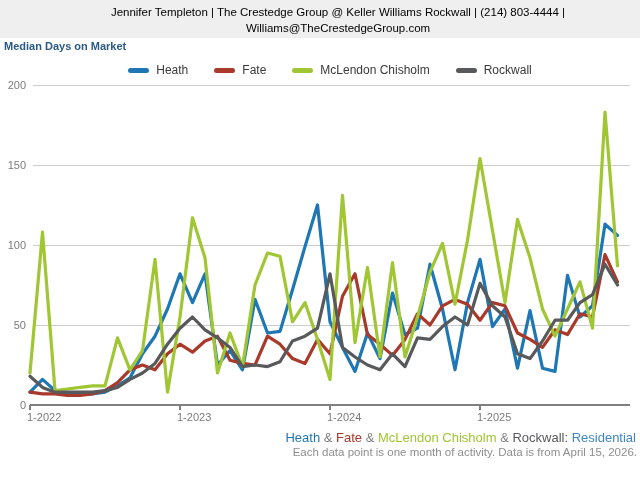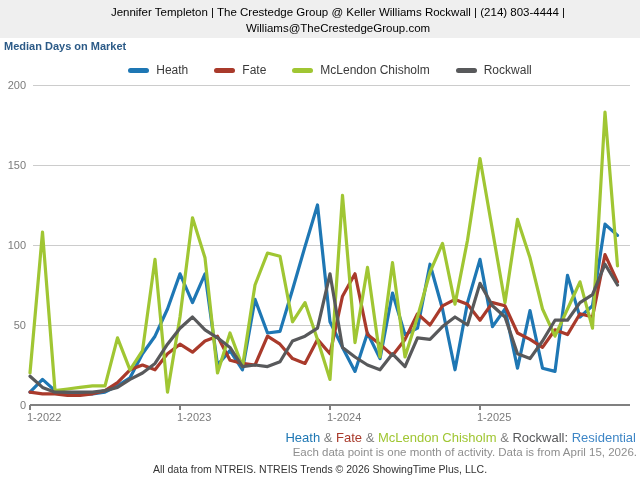--- a/index.html
+++ b/index.html
@@ -83,15 +83,14 @@
     <g>
         <polyline points="30,392.2 42.5,379.4 55,390.6 67.5,393.8 80,393.8 92.5,393.8 105,392.2 117.5,385.8 130,377.8 142.5,353.8 155,336.2 167.5,309 180,273.79999999999995 192.5,302.6 205,273.79999999999995 217.5,365 230,350.6 242.5,369.8 255,299.4 267.5,333 280,331.4 292.5,289.8 305,246.6 317.5,205 330,321.8 342.5,347.4 355,371.4 367.5,333 380,358.6 392.5,293 405,334.6 417.5,328.2 430,264.2 442.5,309 455,369.8 467.5,302.6 480,259.4 492.5,326.6 505,309 517.5,368.2 530,310.6 542.5,368.2 555,371.4 567.5,275.4 580,317 592.5,305.8 605,224.2 617.5,235.39999999999998" class="series" stroke="#1E77B4"></polyline>
         <polyline points="30,392.2 42.5,393.8 55,393.8 67.5,395.4 80,395.4 92.5,393.8 105,390.6 117.5,382.6 130,369.8 142.5,365 155,369.8 167.5,353.8 180,344.2 192.5,352.2 205,341 217.5,336.2 230,360.2 242.5,363.4 255,365 267.5,336.2 280,344.2 292.5,358.6 305,363.4 317.5,339.4 330,353.8 342.5,296.2 355,273.79999999999995 367.5,334.6 380,344.2 392.5,355.4 405,339.4 417.5,313.8 430,325 442.5,305.8 455,299.4 467.5,304.2 480,320.2 492.5,302.6 505,305.8 517.5,333 530,339.4 542.5,347.4 555,329.8 567.5,334.6 580,313.8 592.5,317 605,254.6 617.5,281.8" class="series" stroke="#A93A2B"></polyline>
         <polyline points="30,373 42.5,232.2 55,390.6 67.5,389 80,387.4 92.5,385.8 105,385.8 117.5,337.8 130,369.8 142.5,350.6 155,259.4 167.5,392.2 180,317 192.5,217.79999999999998 205,257.79999999999995 217.5,373 230,333 242.5,366.6 255,285 267.5,253 280,256.2 292.5,321.8 305,302.6 317.5,339.4 330,379.4 342.5,195.39999999999998 355,342.6 367.5,267.4 380,357 392.5,262.6 405,357 417.5,317 430,272.2 442.5,243.39999999999998 455,304.2 467.5,240.2 480,158.6 492.5,230.6 505,302.6 517.5,219.39999999999998 530,257.79999999999995 542.5,309 555,336.2 567.5,309 580,281.8 592.5,328.2 605,112.19999999999999 617.5,265.79999999999995" class="series" stroke="#A0C633"></polyline>
         <polyline points="30,376.2 42.5,387.4 55,392.2 67.5,392.2 80,392.2 92.5,392.2 105,390.6 117.5,387.4 130,379.4 142.5,373 155,363.4 167.5,344.2 180,328.2 192.5,317 205,329.8 217.5,337.8 230,347.4 242.5,366.6 255,365 267.5,366.6 280,361.8 292.5,341 305,336.2 317.5,328.2 330,273.79999999999995 342.5,347.4 355,357 367.5,365 380,369.8 392.5,353.8 405,366.6 417.5,337.8 430,339.4 442.5,326.6 455,317 467.5,325 480,283.4 492.5,305.8 505,317 517.5,353.8 530,358.6 542.5,341 555,320.2 567.5,320.2 580,302.6 592.5,294.6 605,264.2 617.5,285" class="series" stroke="#58595B"></polyline>
       </g>
   </svg>
 
   <div class="foot-attr"><span style="color: rgb(30, 119, 180);">Heath</span><span style="color: rgb(127, 127, 127);"> &amp; </span><span style="color: rgb(169, 58, 43);">Fate</span><span style="color: rgb(127, 127, 127);"> &amp; </span><span style="color: rgb(160, 198, 51);">McLendon Chisholm</span><span style="color: rgb(127, 127, 127);"> &amp; </span><span style="color: rgb(88, 89, 91);">Rockwall</span><span style="color: rgb(89, 89, 89);">: </span><span style="color: rgb(62, 134, 198);">Residential</span></div>
   <div class="foot-note">Each data point is one month of activity. Data is from April 15, 2026.</div>
-  <div class="foot-src">All data from NTREIS. NTREIS Trends © 2026 ShowingTime Plus, LLC.</div>
 
 </div>
 
 </body></html>

